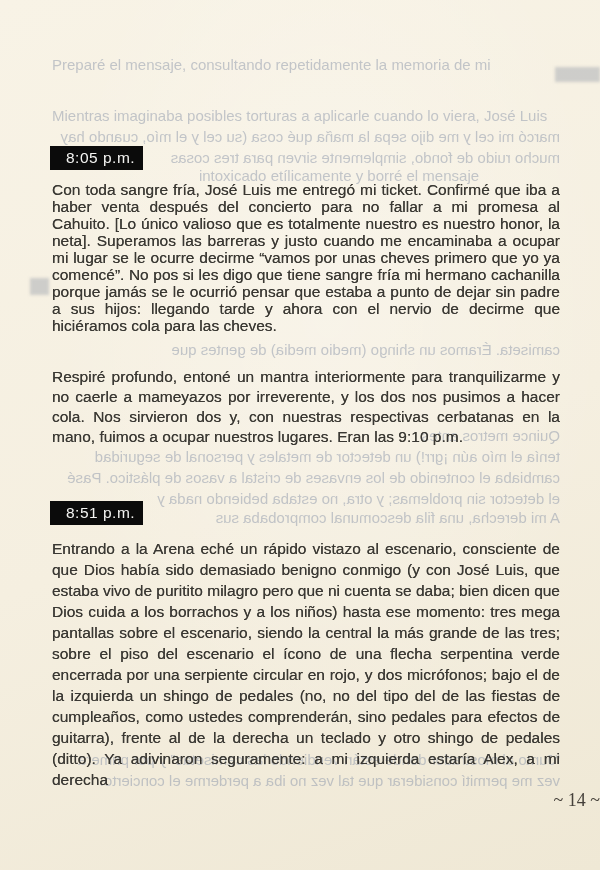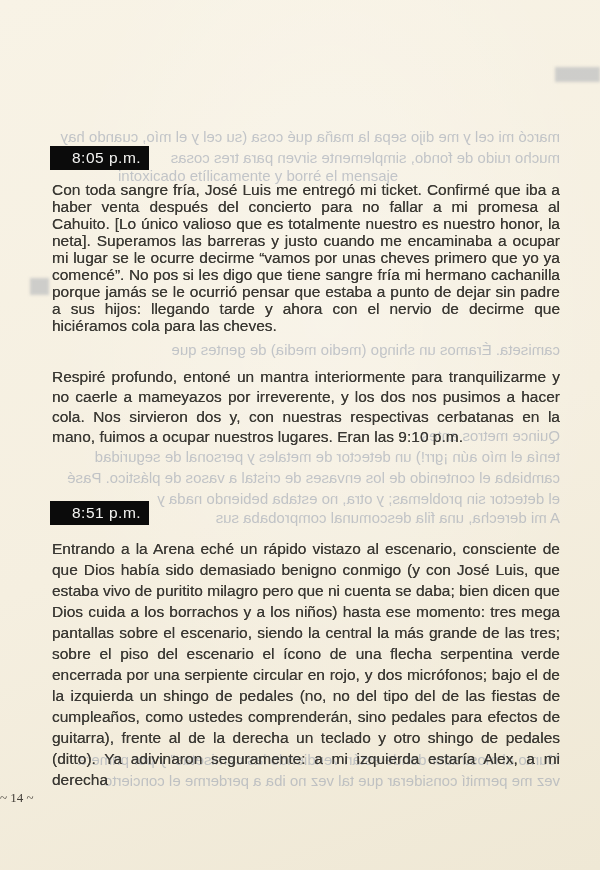--- a/index.html
+++ b/index.html
@@ -34,21 +34,21 @@
 
   
   .timestamp{
     position:absolute;
     left:50px;
     display:inline-block;
     background:var(--ts-bg,#0b0b0b);
     color:var(--ts-fg,#f4f4f2);
     font-size:15.5px;
     line-height:19px;
-    padding:2px 8px 3px 22px;
+    padding:2px 8px 3px 16px;
     z-index:4;
     letter-spacing:.5px;
   }
   .ts1{ top:146px; }
   .ts2{ top:501px; }
 
   
   .bleed-layer{ position:absolute; inset:0; z-index:1; }
   .bleed-line{
     position:absolute;
@@ -69,36 +69,38 @@
     filter:blur(1.5px);
     z-index:1;
   }
   .smudge-1{ left:555px; top:67px;  width:45px; height:15px; }
   .smudge-2{ left:30px;  top:278px; width:19px; height:17px; }
 
   
   .page-number{
     position:absolute;
     top:790px; left:0; width:100%;
-    text-align:left;
+    text-align:right;
     font-family:"Liberation Serif", serif;
-    font-size:13px;
+    font-size:18px;
     color:#45403a;
     z-index:3;
   }
 </style>
 </head>
 <body>
 
 <div class="scan">
 
   <div class="bleed-layer" id="bleed-layer">
+      <div class="bleed-line" style="top: 56px;">Preparé el mensaje, consultando repetidamente la memoria de mi</div>
+      <div class="bleed-line" style="top: 107px;">Mientras imaginaba posibles torturas a aplicarle cuando lo viera, José Luis</div>
       <div class="bleed-line m" style="top: 128px;">marcó mi cel y me dijo sepa la maña qué cosa (su cel y el mío, cuando hay</div>
       <div class="bleed-line m" style="top: 149px;">mucho ruido de fondo, simplemente sirven para tres cosas</div>
-      <div class="bleed-line" style="top: 167px; left: 118px; width: 442px;">intoxicado etílicamente y borré el mensaje</div>
+      <div class="bleed-line" style="top: 167px; left: 118px; width: 442px; text-align: center;">intoxicado etílicamente y borré el mensaje</div>
       <div class="bleed-line m" style="top: 341px;">camiseta. Éramos un shingo (medio media) de gentes que</div>
       <div class="bleed-line m" style="top: 427px;">Quince metros antes</div>
       <div class="bleed-line m" style="top: 448px;">tenía el mío aún ¡grr!) un detector de metales y personal de seguridad</div>
       <div class="bleed-line m" style="top: 469px;">cambiaba el contenido de los envases de cristal a vasos de plástico. Pasé</div>
       <div class="bleed-line m" style="top: 490px;">el detector sin problemas; y otra, no estaba bebiendo nada y</div>
       <div class="bleed-line m" style="top: 509px;">A mi derecha, una fila descomunal comprobaba sus</div>
       <div class="bleed-line m" style="top: 751px;">“Junto al mostrador donde están vendiendo las camisetas” y por primera</div>
       <div class="bleed-line m" style="top: 772px;">vez me permití considerar que tal vez no iba a perderme el concierto.</div>
     </div>
 

